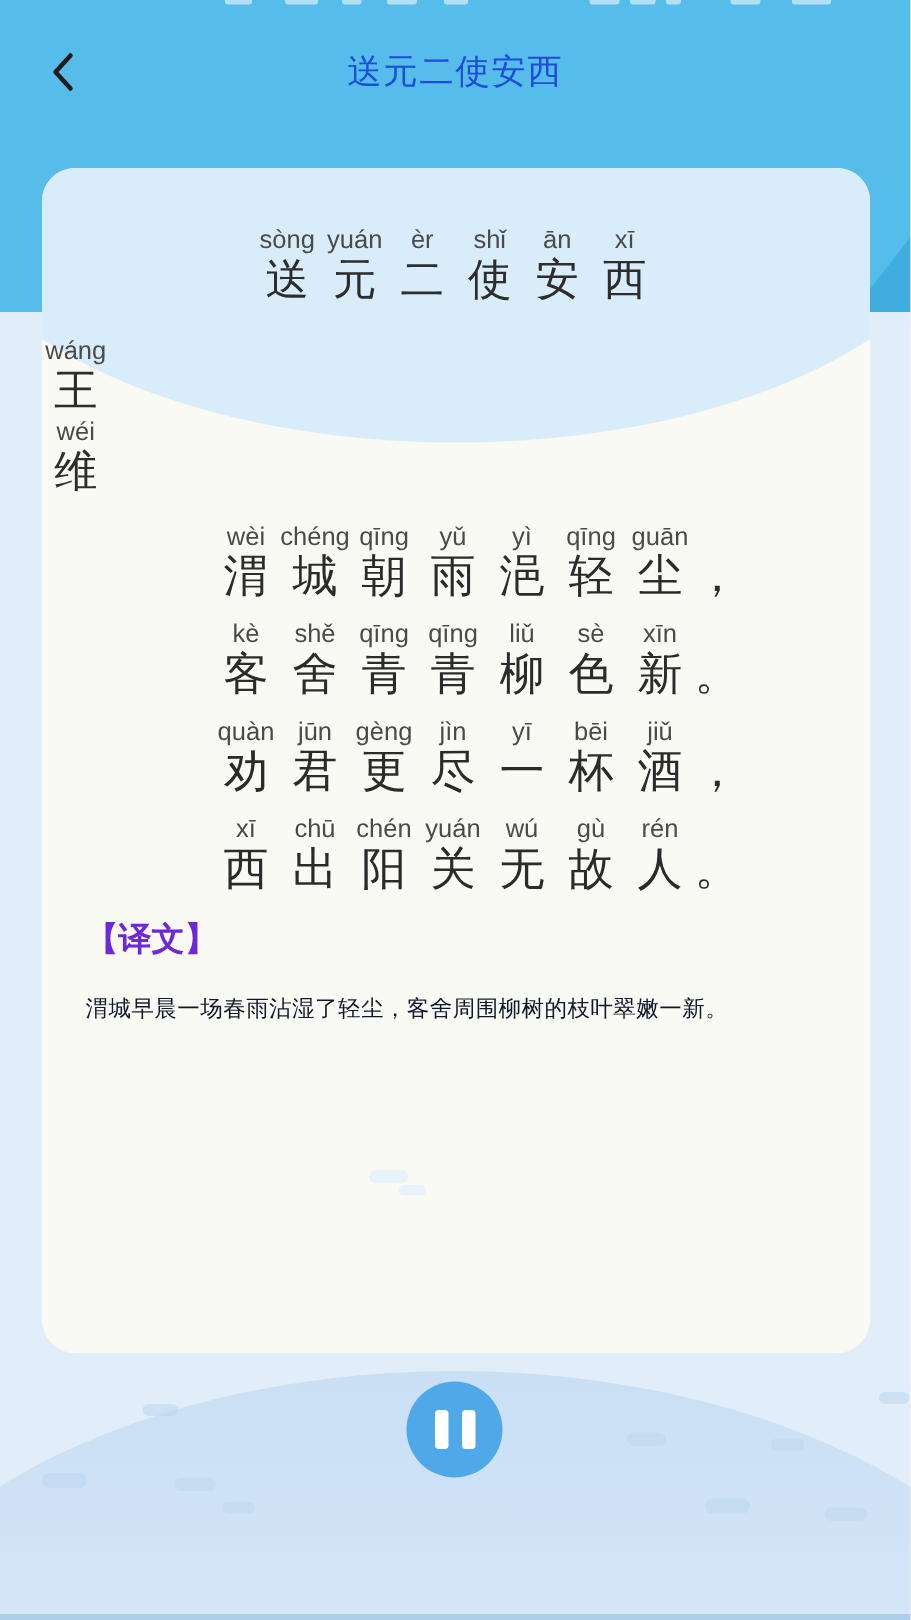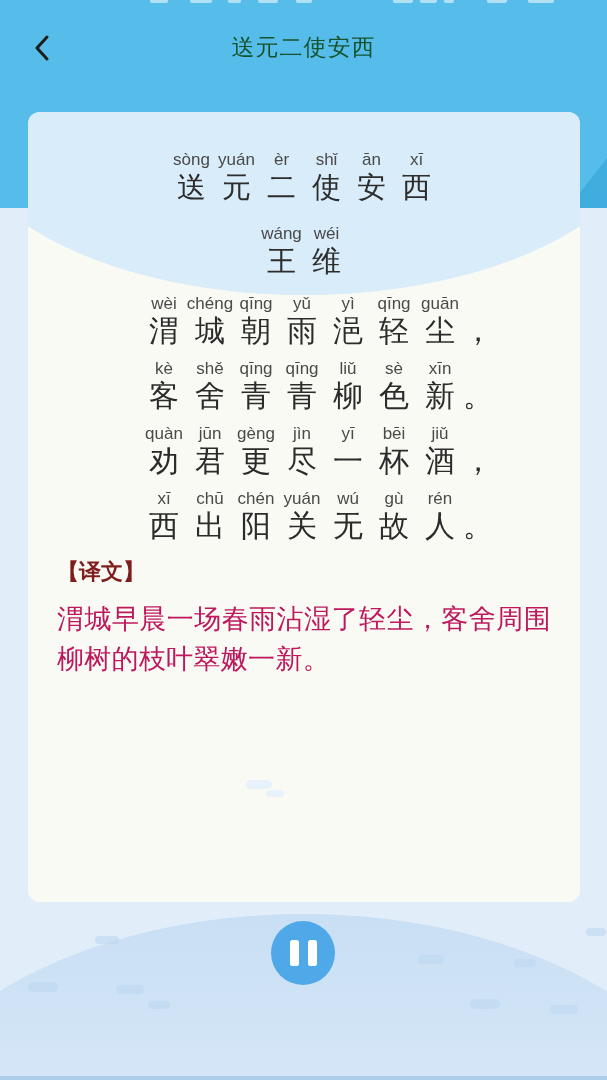--- a/index.html
+++ b/index.html
@@ -13,51 +13,51 @@
   
   .header-bg{position:absolute;left:0;top:0;width:607px;height:208px;background:#56BDEA;z-index:1;}
   .accent-tri{position:absolute;left:568px;top:158px;width:39px;height:50px;background:#3FADDE;
     clip-path:polygon(100% 0,100% 100%,0 100%);z-index:1;}
   .status-mark{position:absolute;top:0;height:3px;background:rgba(255,255,255,.55);
     border-radius:0 0 2px 2px;z-index:2;}
 
   .back-btn{position:absolute;left:24px;top:30px;width:36px;height:36px;display:flex;
     align-items:center;justify-content:center;z-index:3;cursor:pointer;}
   .header-title{position:absolute;left:0;top:33px;width:100%;text-align:center;
-    font-size:23px;line-height:28px;color:#14532d;font-weight:500;letter-spacing:1px;z-index:2;}
+    font-size:23px;line-height:28px;color:#1d4ed8;font-weight:500;letter-spacing:1px;z-index:2;}
 
   
   .hill{position:absolute;left:-117px;top:914px;width:840px;height:500px;border-radius:50%;
     background:linear-gradient(#C9DFF4,#DCEAF9 55%);z-index:1;}
   .blob{position:absolute;background:#BFD8F0;opacity:.65;border-radius:8px;z-index:1;}
   .bottom-strip{position:absolute;left:0;top:1076px;width:607px;height:4px;background:#ADCFEC;z-index:4;}
 
   
   .card{position:absolute;left:28px;top:112px;width:552px;height:790px;background:#FAFAF5;
-    border-radius:12px;overflow:hidden;z-index:2;}
+    border-radius:22px;overflow:hidden;z-index:2;}
   .card-cloud{position:absolute;left:-70px;top:-165px;width:692px;height:348px;background:#D9ECF9;
     border-radius:50%;}
   .mini-cloud{position:absolute;background:#E7F2FB;border-radius:10px;}
   .card-content{position:relative;padding-top:38px;}
 
   .prow{display:flex;justify-content:center;}
   .cell{width:45px;display:flex;flex-direction:column;align-items:center;}
   .cell .py{font-size:17px;line-height:20px;height:20px;color:#4a4a4a;white-space:nowrap;}
   .cell .ch{font-size:29px;line-height:34px;color:#2d2d2d;}
   .title-row{margin-bottom:20px;}
-  .author-row{margin-bottom:16px;}
+  .author-row{margin-bottom:16px;flex-direction:column;}
   .poem-line{display:flex;justify-content:center;margin-bottom:11px;margin-left:20px;}
   .poem-line .cell{width:46px;}
   .poem-line .cell .ch{font-size:30px;line-height:34px;color:#2b2b2b;}
   .cell.punct{width:24px;align-items:flex-start;}
   .cell.punct .py{visibility:hidden;}
 
   .sections{padding:0 29px;}
-  .section-heading{font-size:22px;line-height:30px;font-weight:bold;color:#7f1d1d;margin-top:14px;}
-  .section p{margin:12px 0 0 0;font-size:27px;line-height:40px;color:#be185d;
+  .section-heading{font-size:22px;line-height:30px;font-weight:bold;color:#6d28d9;margin-top:14px;}
+  .section p{margin:12px 0 0 0;font-size:15px;line-height:40px;color:#0f172a;
     letter-spacing:.3px;text-align:justify;}
   .section p + p{margin-top:0;}
 
   
   .pause-btn{position:absolute;left:271px;top:921px;width:64px;height:64px;border-radius:50%;
     background:#4FA9E9;display:flex;align-items:center;justify-content:center;gap:9px;
     z-index:3;cursor:pointer;}
   .pause-bar{width:9px;height:26px;background:#ffffff;border-radius:2.5px;}
 </style>
 </head>

